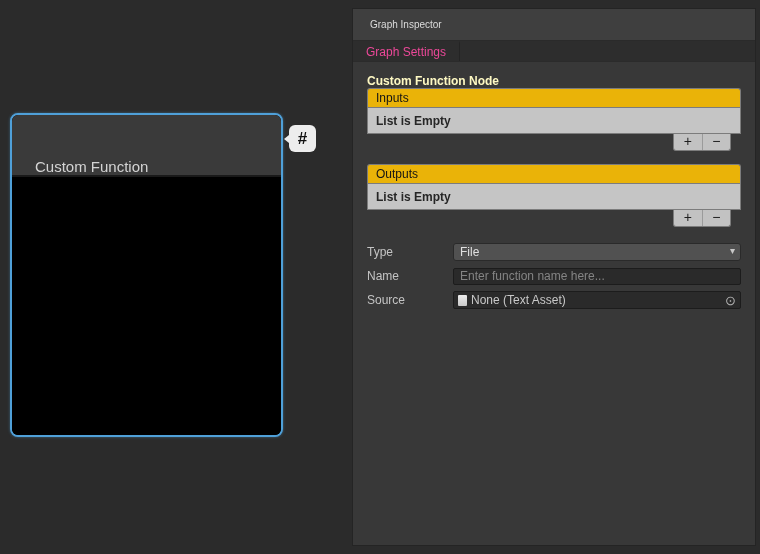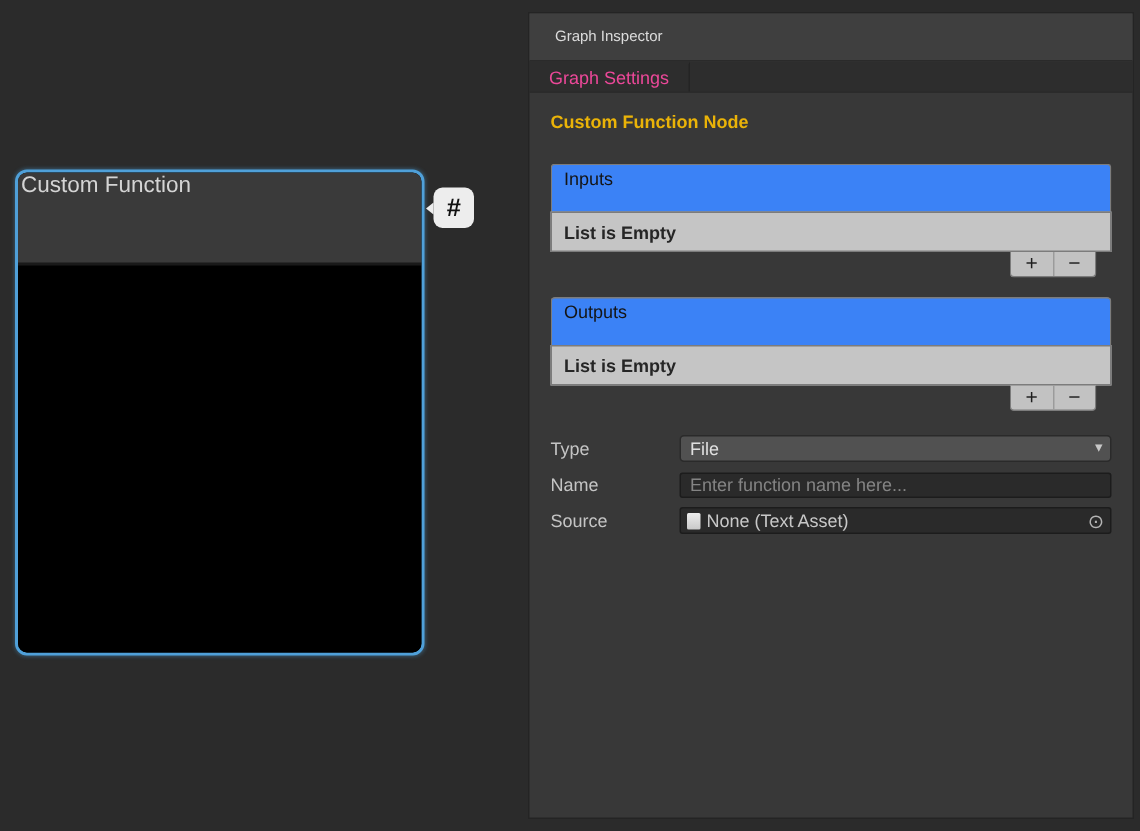--- a/index.html
+++ b/index.html
@@ -22,22 +22,22 @@
     background: #000;
     border: 2px solid #4fa0d9;
     border-radius: 8px;
     box-shadow: 0 0 3px rgba(80,170,230,0.45);
     overflow: hidden;
   }
   .node-header {
     height: 62px;
     background: #3a3a3a;
     border-bottom: 2px solid #191919;
-    display: flex; align-items: flex-start;
-    padding: 0 2px;
+    display: flex; align-items: flex-end;
+    padding: 0 23px;
   }
   .node-title { color: #d4d4d4; font-size: 15px; }
   .node-body { height: 100%; background: #000; }
 
   .badge {
     position: absolute; left: 289px; top: 125px;
     width: 27px; height: 27px;
     background: #ededed;
     border-radius: 6px;
     display: flex; align-items: center; justify-content: center;
@@ -78,27 +78,27 @@
     border-right: 1px solid #242424;
     border-top: 2px solid transparent;
     cursor: default;
   }
   .tab.active {
     background: #383838;
     border-top-color: #3a79bb;
     color: #d8d8d8;
   }
   .content { padding: 12px 14px 0 14px; }
-  .heading { color: #eab308; font-weight: bold; font-size: 12px; margin-bottom: 21px; }
+  .heading { color: #fef9c3; font-weight: bold; font-size: 12px; }
 
   
   .rlist { margin-bottom: 13px; }
   .rlist-header {
-    height: 32px; line-height: 19px;
-    background: #3b82f6;
+    height: 19px; line-height: 19px;
+    background: #eab308;
     color: #141414;
     padding: 0 8px;
     border-radius: 3px 3px 0 0;
     border: 1px solid #7c7c7c;
     border-bottom: none;
   }
   .rlist-body {
     height: 27px; line-height: 27px;
     background: #c5c5c5;
     color: #262626;

